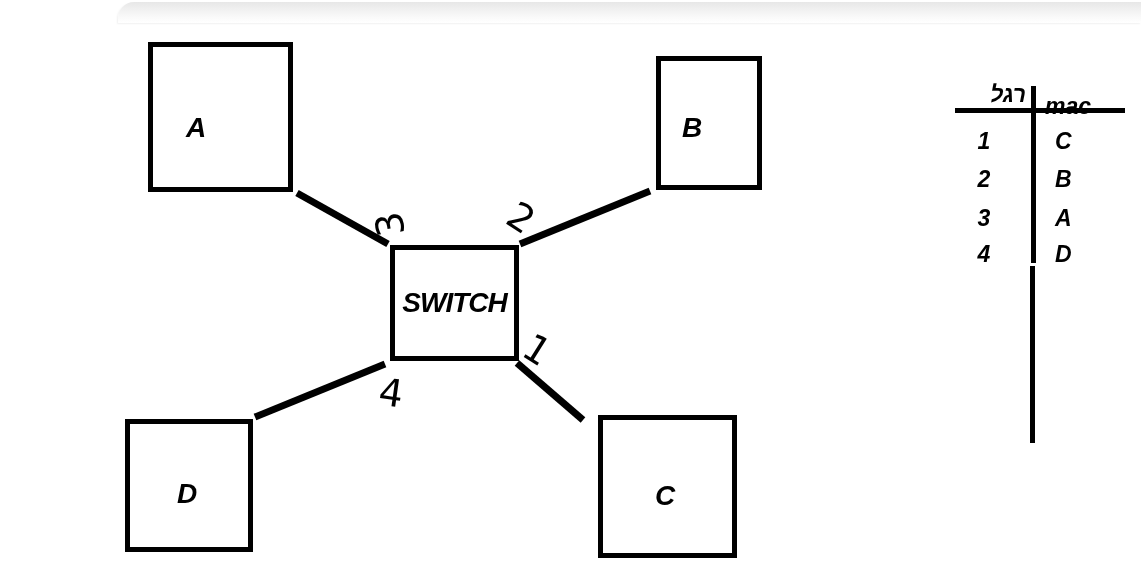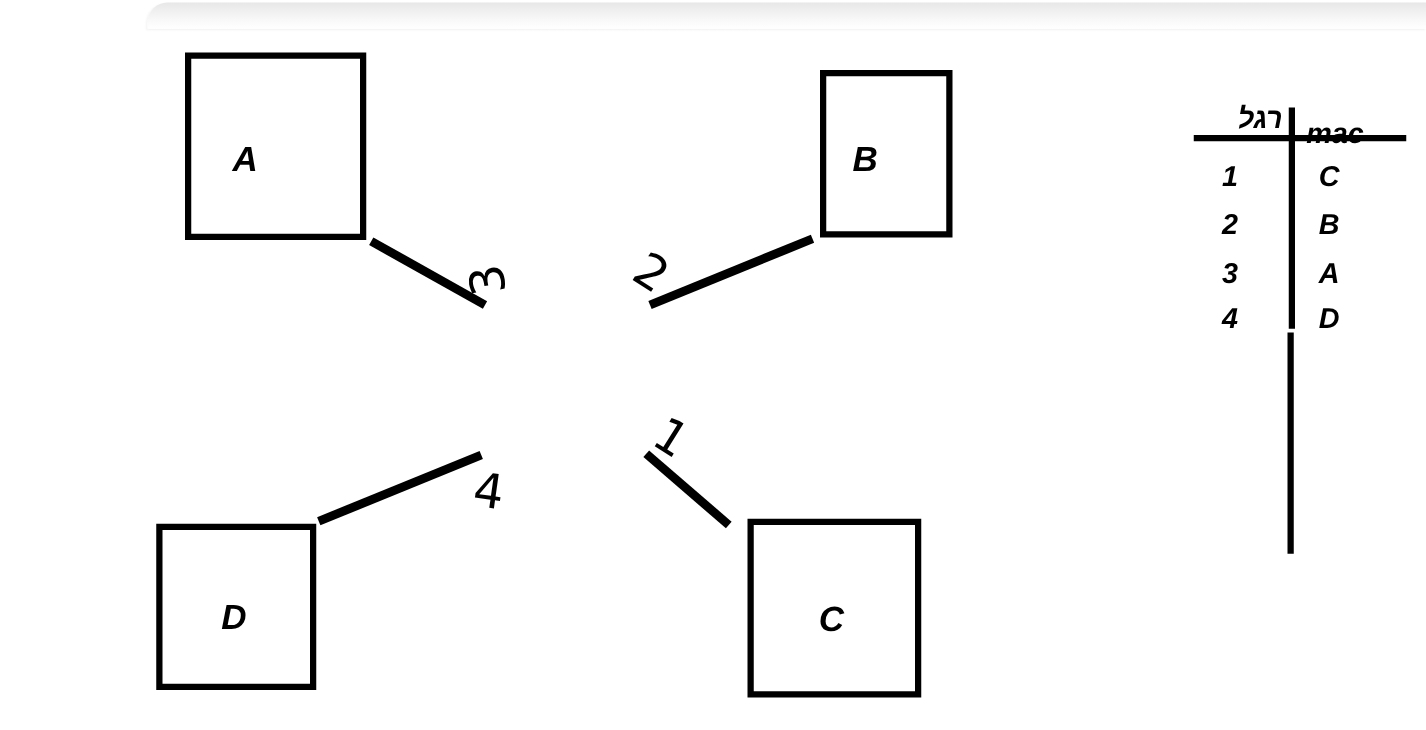--- a/index.html
+++ b/index.html
@@ -114,20 +114,23 @@
   </div>
 
   <div class="node-box" style="left:598px; top:415px; width:139px; height:143px;">
     <span class="node-label" style="left:52px; top:62px;">C</span>
   </div>
 
   <div class="node-box" style="left:125px; top:419px; width:128px; height:133px;">
     <span class="node-label" style="left:47px; top:56px;">D</span>
   </div>
 
+  <div class="switch-box" style="left:390px; top:245px; width:129px; height:116px;">
+    <span class="switch-label">SWITCH</span>
+  </div>
 
   <div>
     <div class="tbl-text" style="left:956px; top:81px; width:70px; text-align:right;">רגל</div>
     <div class="tbl-text" style="left:1045px; top:93px;">mac</div>
 
     <div class="tbl-rule" style="left:955px; top:108px; width:170px; height:5px;"></div>
     <div class="tbl-rule" style="left:1031px; top:86px; width:5px; height:177px;"></div>
     <div class="tbl-rule" style="left:1030px; top:266px; width:5px; height:177px;"></div>
 
     <div class="tbl-text" style="left:966px; top:128px; width:36px; text-align:center;">1</div>

